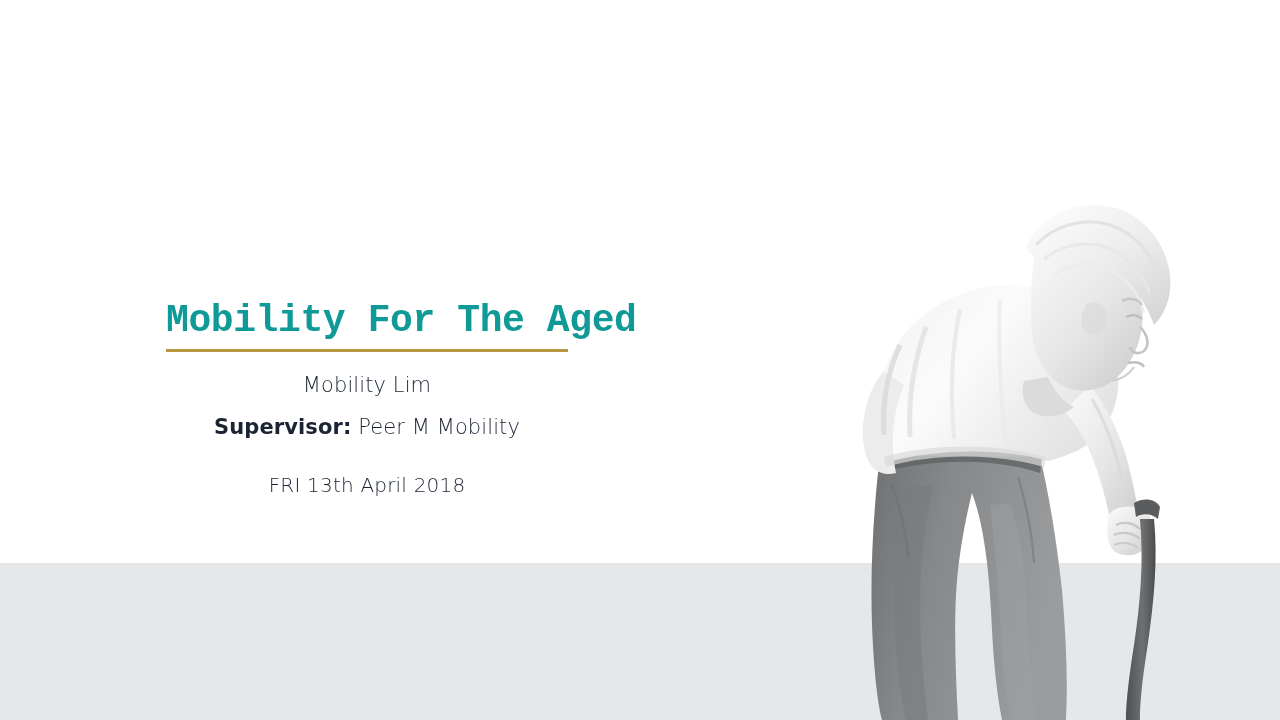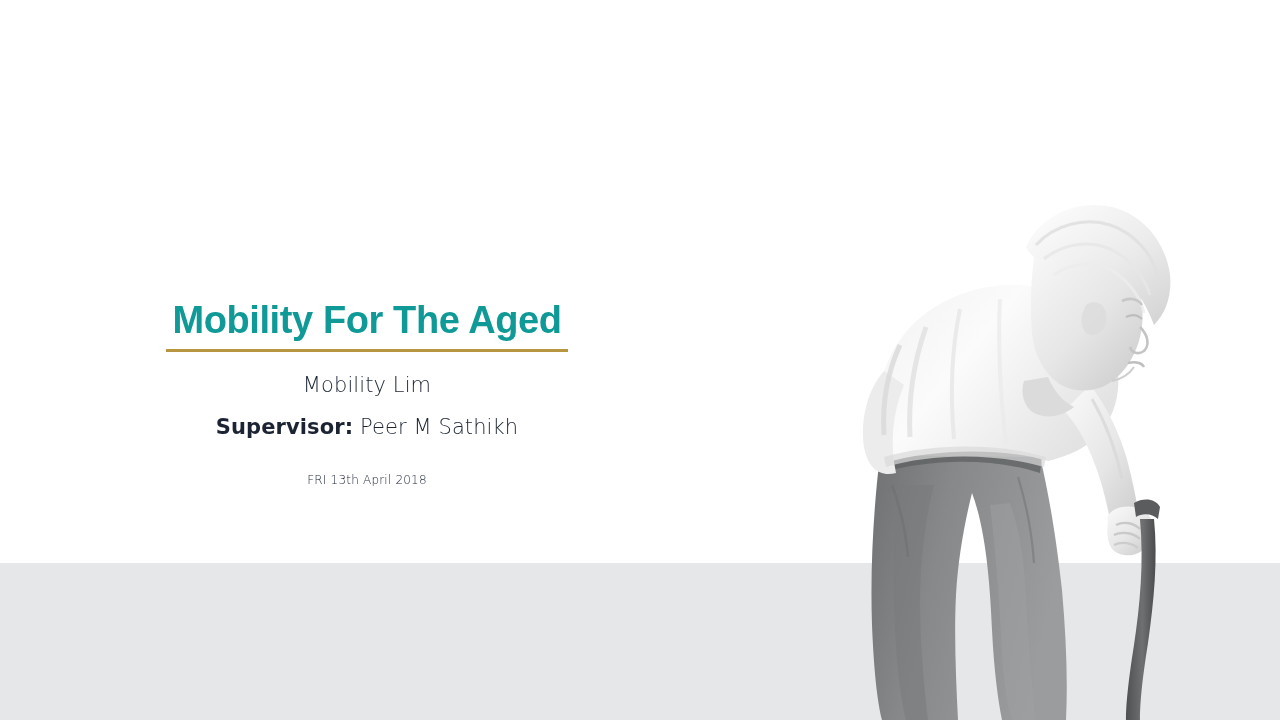--- a/index.html
+++ b/index.html
@@ -51,21 +51,21 @@
   .title-block {
     position: absolute;
     left: 166px;
     top: 300px;
     width: 402px;
     z-index: 3;
     text-align: center;
   }
 
   .slide-title {
-    font-family: Liberation Sans, sans-serif;
+    font-family: Liberation Mono, monospace;
     font-size: 38px;
     font-weight: bold;
     letter-spacing: -0.4px;
     color: #0f9a97;
     line-height: 1.08;
     margin: 0;
     padding: 0 0 4px 0;
     white-space: nowrap;
   }
 
@@ -97,21 +97,21 @@
   .supervisor-label {
     font-weight: bold;
   }
   .supervisor-name {
     font-weight: 300;
   }
 
   .date-line {
     margin-top: 32px;
     font-family: "DejaVu Sans", sans-serif;
-    font-size: 12px;
+    font-size: 20px;
     font-weight: 300;
     color: #1c2433;
     line-height: 1.25;
     letter-spacing: 0.2px;
   }
 </style>
 </head>
 <body>
 
 <div class="slide">
@@ -221,20 +221,20 @@
 
   <div class="title-block">
 
     <h1 class="slide-title">Mobility For The Aged</h1>
 
     <div class="title-rule"></div>
 
     <div class="presenter">Mobility Lim</div>
 
     <div class="supervisor-line">
-      <span class="supervisor-label">Supervisor:</span><span class="supervisor-name"> Peer M Sathikh</span>
+      <span class="supervisor-label">Supervisor:</span><span class="supervisor-name"> Peer M Mobility</span>
     </div>
 
     <div class="date-line">FRI 13th April 2018</div>
 
   </div>
 
 </div>
 
 </body></html>

